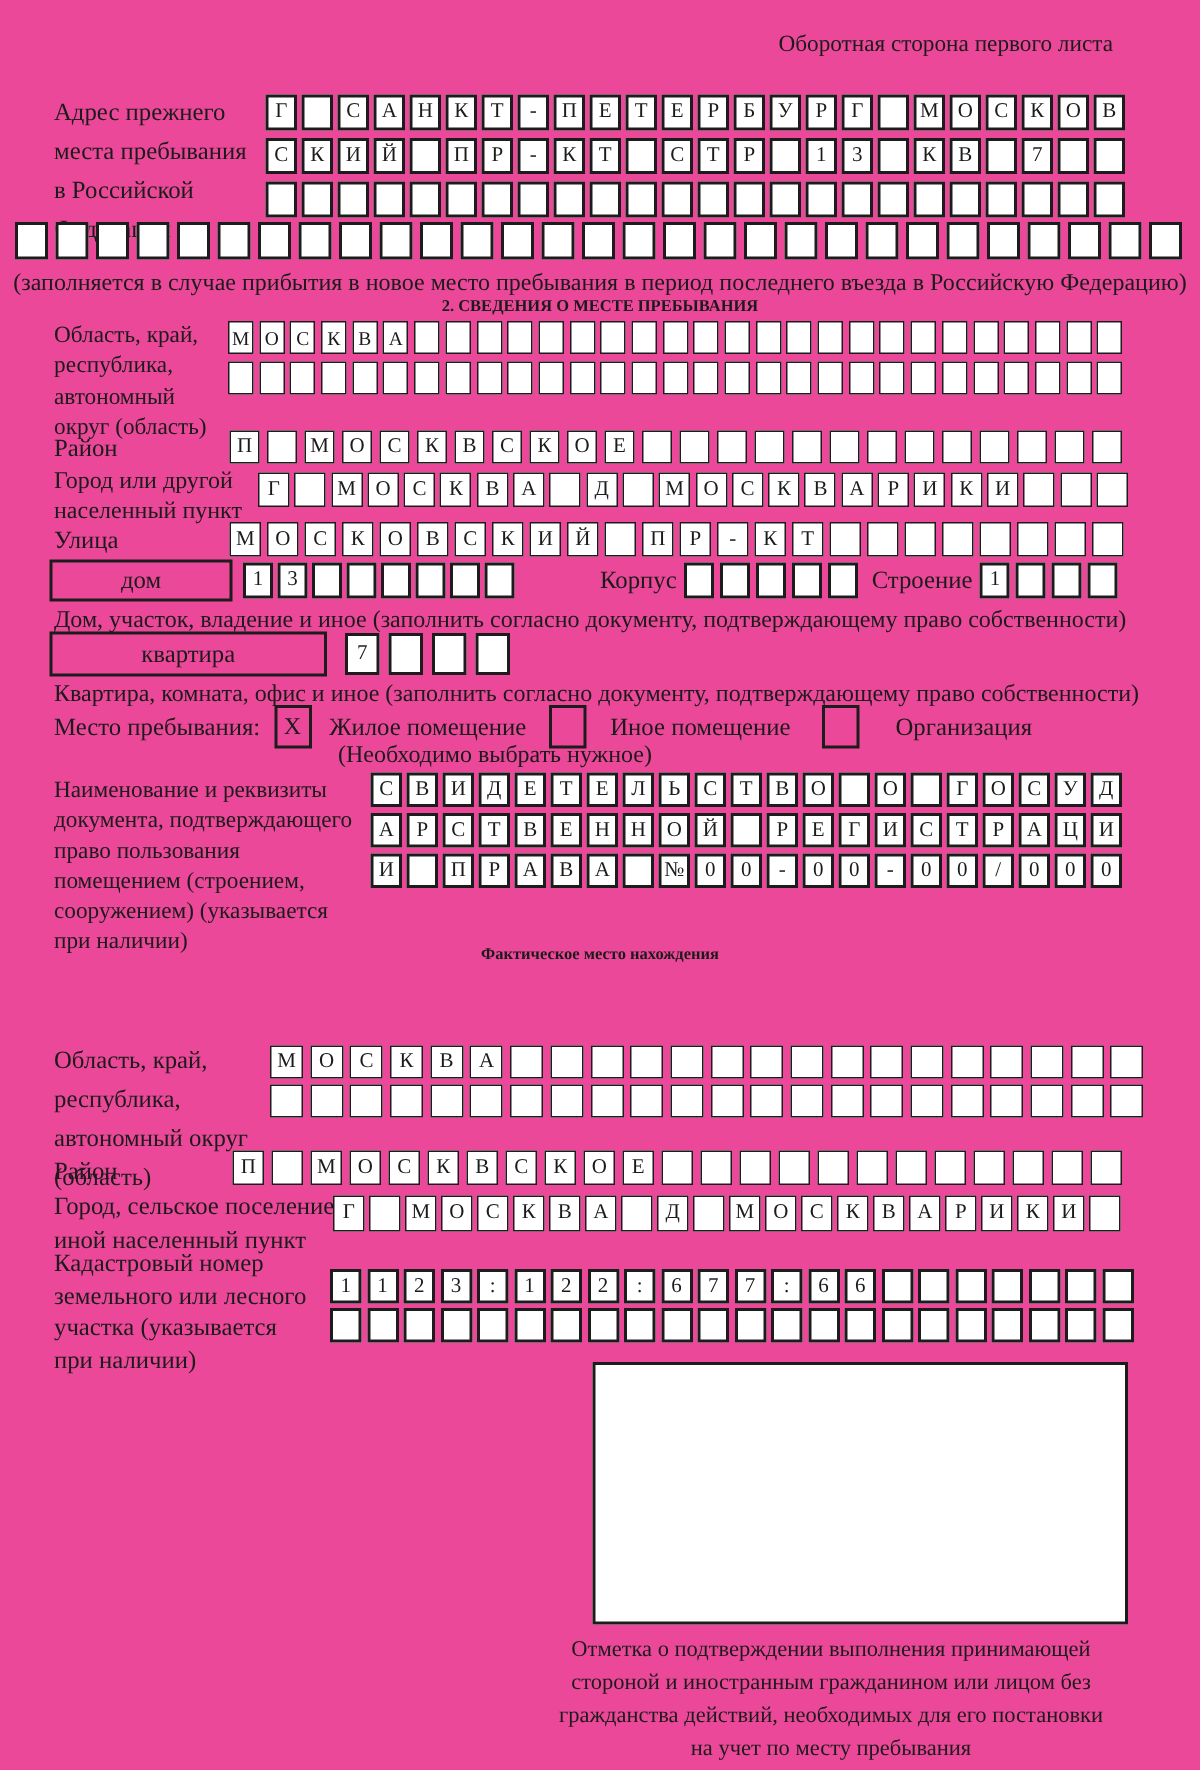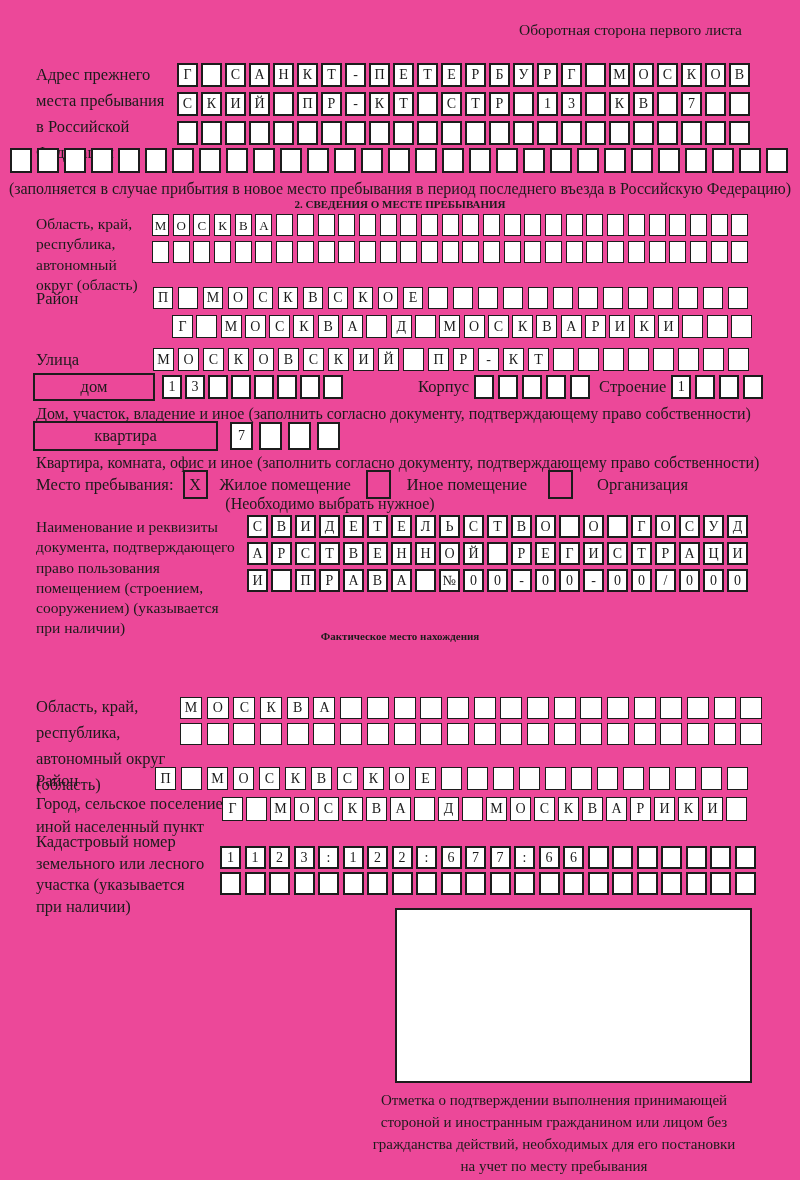--- a/index.html
+++ b/index.html
@@ -255,20 +255,22 @@
       <span class="cell"></span>
       <span class="cell"></span>
       <span class="cell"></span>
       <span class="cell"></span>
       <span class="cell"></span>
       <span class="cell"></span>
       <span class="cell"></span>
       <span class="cell"></span>
     </div>
 
+  <div class="abs lbl-m" style="left:36px;top:311px">Город или другой
+населенный пункт</div>
   <div class="abs boxrow bx-c2" style="left:172px;top:315px">
       <span class="cell">Г</span>
       <span class="cell"></span>
       <span class="cell">М</span>
       <span class="cell">О</span>
       <span class="cell">С</span>
       <span class="cell">К</span>
       <span class="cell">В</span>
       <span class="cell">А</span>
       <span class="cell"></span>
@@ -322,21 +324,21 @@
     <div class="boxrow bx-h8" style="margin-left:7px">
         <span class="cell">1</span>
         <span class="cell">3</span>
         <span class="cell"></span>
         <span class="cell"></span>
         <span class="cell"></span>
         <span class="cell"></span>
         <span class="cell"></span>
         <span class="cell"></span>
       </div>
-    <div class="one" style="margin-left:75px">Корпус</div>
+    <div class="one" style="margin-left:57px">Корпус</div>
     <div class="boxrow bx-h5" style="margin-left:5px">
         <span class="cell"></span>
         <span class="cell"></span>
         <span class="cell"></span>
         <span class="cell"></span>
         <span class="cell"></span>
       </div>
     <div class="one" style="margin-left:9px">Строение</div>
     <div class="boxrow bx-h4" style="margin-left:5px">
         <span class="cell">1</span>

